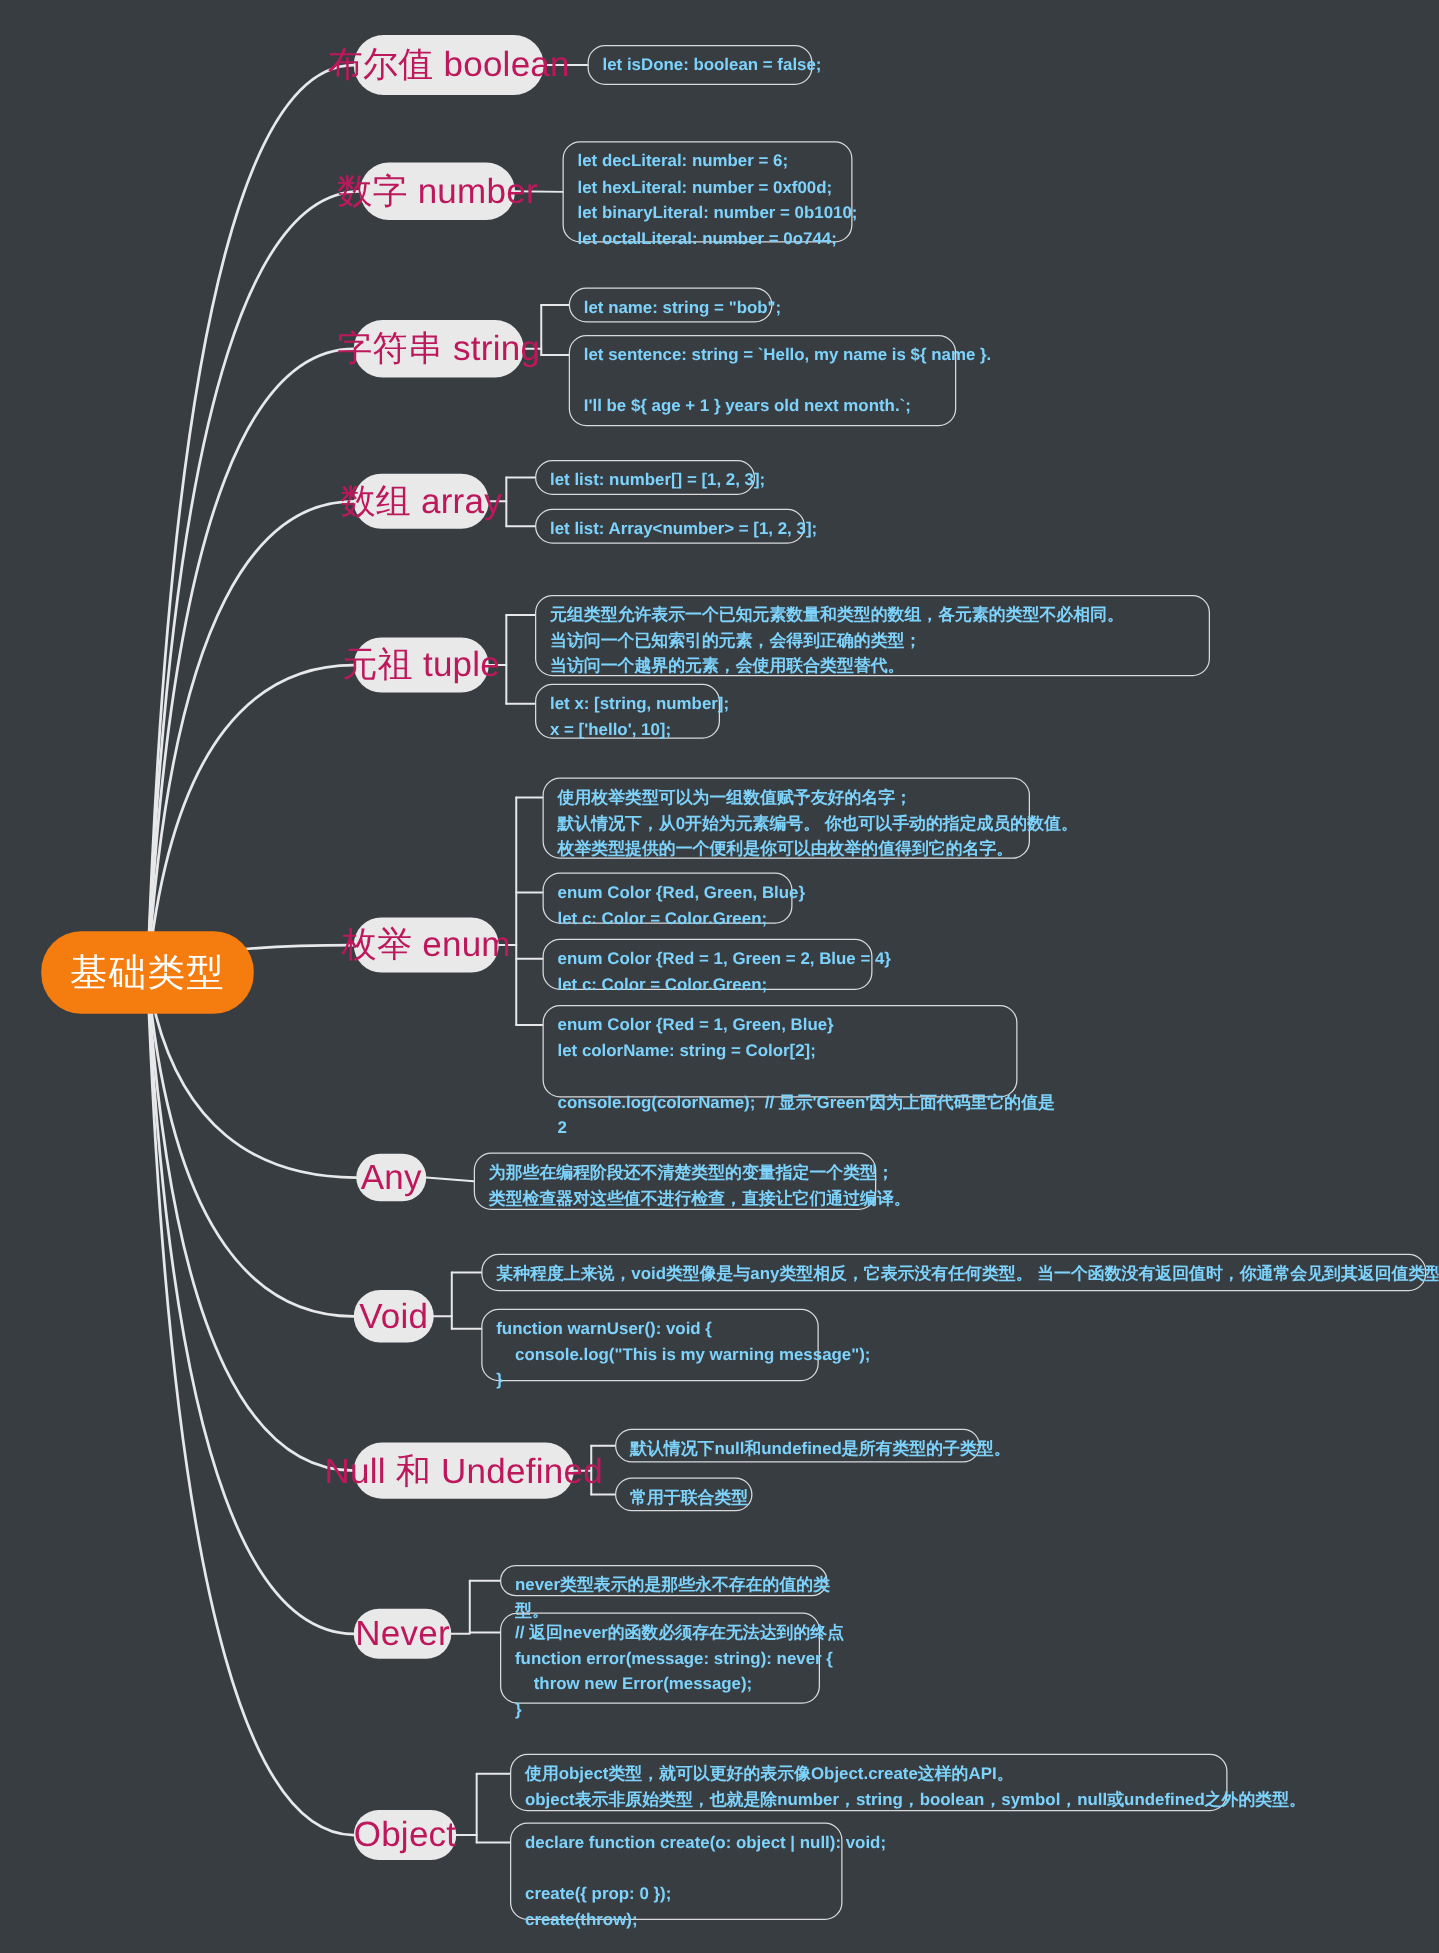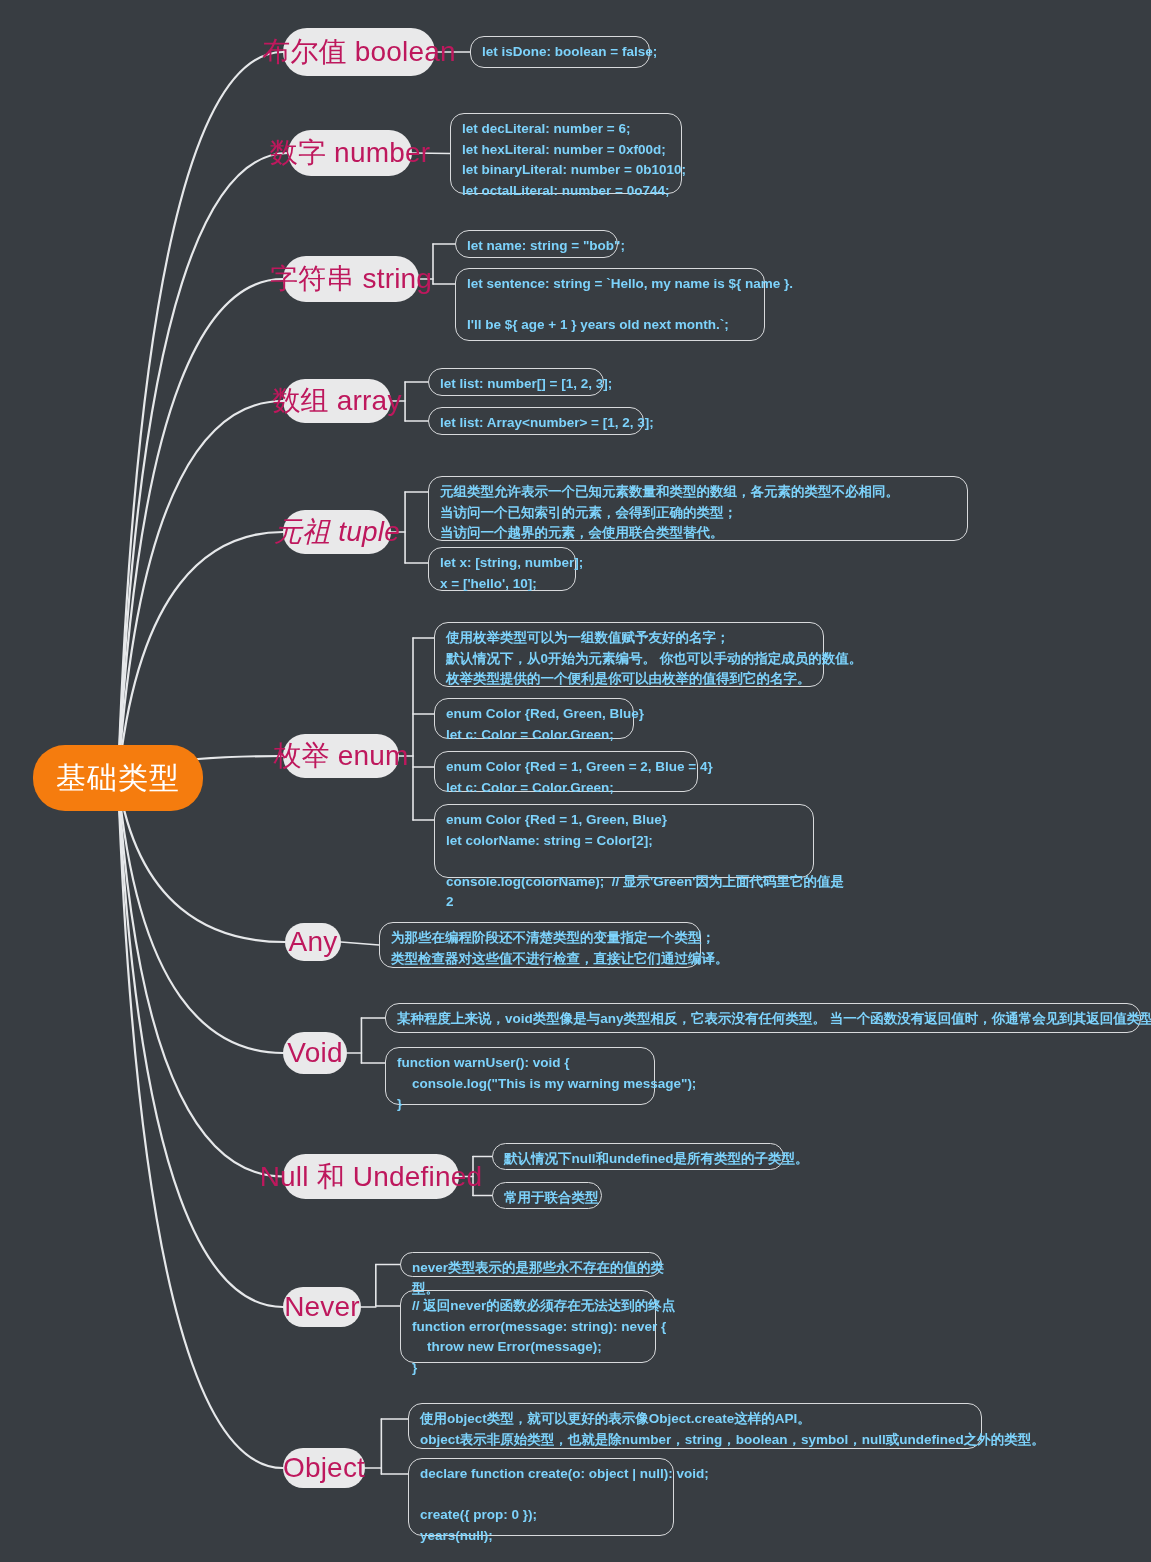--- a/index.html
+++ b/index.html
@@ -131,36 +131,36 @@
       <div class="node topic" style="left: 283px; top: 28px; width: 152px; height: 48px;">布尔值 boolean</div>
       <div class="node detail" style="left: 470px; top: 36px; width: 180px; height: 32px;"><div><span class="txt">let isDone: boolean = false;</span></div></div>
       <div class="node topic" style="left: 288px; top: 130px; width: 124px; height: 46px;">数字 number</div>
       <div class="node detail" style="left: 450px; top: 113px; width: 232px; height: 81px;"><div><span class="txt">let decLiteral: number = 6;</span><span class="txt">let hexLiteral: number = 0xf00d;</span><span class="txt">let binaryLiteral: number = 0b1010;</span><span class="txt">let octalLiteral: number = 0o744;</span></div></div>
       <div class="node topic" style="left: 283px; top: 256px; width: 136px; height: 46px;">字符串 string</div>
       <div class="node detail" style="left: 455px; top: 230px; width: 163px; height: 28px;"><div><span class="txt">let name: string = "bob";</span></div></div>
       <div class="node detail" style="left: 455px; top: 268px; width: 310px; height: 73px;"><div><span class="txt">let sentence: string = `Hello, my name is ${ name }.</span><span class="txt">&nbsp;</span><span class="txt">I'll be ${ age + 1 } years old next month.`;</span></div></div>
       <div class="node topic" style="left: 283px; top: 379px; width: 108px; height: 44px;">数组 array</div>
       <div class="node detail" style="left: 428px; top: 368px; width: 176px; height: 28px;"><div><span class="txt">let list: number[] = [1, 2, 3];</span></div></div>
       <div class="node detail" style="left: 428px; top: 407px; width: 216px; height: 28px;"><div><span class="txt">let list: Array&lt;number&gt; = [1, 2, 3];</span></div></div>
-      <div class="node topic" style="left: 283px; top: 510px; width: 108px; height: 44px; font-style: italic;">元祖 tuple</div>
+      <div class="node topic" style="left: 283px; top: 510px; width: 108px; height: 44px;">元祖 tuple</div>
       <div class="node detail cjk" style="left: 428px; top: 476px; width: 540px; height: 65px;"><div><span class="txt">元组类型允许表示一个已知元素数量和类型的数组，各元素的类型不必相同。</span><span class="txt">当访问一个已知索引的元素，会得到正确的类型；</span><span class="txt">当访问一个越界的元素，会使用联合类型替代。</span></div></div>
       <div class="node detail" style="left: 428px; top: 547px; width: 148px; height: 44px;"><div><span class="txt">let x: [string, number];</span><span class="txt">x = ['hello', 10];</span></div></div>
       <div class="node topic" style="left: 283px; top: 734px; width: 116px; height: 44px;">枚举 enum</div>
       <div class="node detail cjk" style="left: 434px; top: 622px; width: 390px; height: 65px;"><div><span class="txt">使用枚举类型可以为一组数值赋予友好的名字；</span><span class="txt">默认情况下，从0开始为元素编号。 你也可以手动的指定成员的数值。</span><span class="txt">枚举类型提供的一个便利是你可以由枚举的值得到它的名字。</span></div></div>
       <div class="node detail" style="left: 434px; top: 698px; width: 200px; height: 41px;"><div><span class="txt">enum Color {Red, Green, Blue}</span><span class="txt">let c: Color = Color.Green;</span></div></div>
       <div class="node detail" style="left: 434px; top: 751px; width: 264px; height: 41px;"><div><span class="txt">enum Color {Red = 1, Green = 2, Blue = 4}</span><span class="txt">let c: Color = Color.Green;</span></div></div>
       <div class="node detail overflow" style="left: 434px; top: 804px; width: 380px; height: 74px;"><div><span class="txt">enum Color {Red = 1, Green, Blue}</span><span class="txt">let colorName: string = Color[2];</span><span class="txt">&nbsp;</span><span class="txt">console.log(colorName);  // 显示'Green'因为上面代码里它的值是</span><span class="txt">2</span></div></div>
       <div class="node topic" style="left: 285px; top: 923px; width: 56px; height: 38px;">Any</div>
       <div class="node detail cjk" style="left: 379px; top: 922px; width: 322px; height: 46px;"><div><span class="txt">为那些在编程阶段还不清楚类型的变量指定一个类型；</span><span class="txt">类型检查器对这些值不进行检查，直接让它们通过编译。</span></div></div>
       <div class="node topic" style="left: 283px; top: 1032px; width: 64px; height: 42px;">Void</div>
       <div class="node detail cjk" style="left: 385px; top: 1003px; width: 756px; height: 30px;"><div><span class="txt">某种程度上来说，void类型像是与any类型相反，它表示没有任何类型。 当一个函数没有返回值时，你通常会见到其返回值类型是 void</span></div></div>
       <div class="node detail" style="left: 385px; top: 1047px; width: 270px; height: 58px;"><div><span class="txt">function warnUser(): void {</span><span class="txt">    console.log("This is my warning message");</span><span class="txt">}</span></div></div>
       <div class="node topic" style="left: 283px; top: 1154px; width: 176px; height: 45px;">Null 和 Undefined</div>
       <div class="node detail cjk" style="left: 492px; top: 1143px; width: 292px; height: 27px;"><div><span class="txt">默认情况下null和undefined是所有类型的子类型。</span></div></div>
       <div class="node detail cjk" style="left: 492px; top: 1182px; width: 110px; height: 27px;"><div><span class="txt">常用于联合类型</span></div></div>
       <div class="node topic" style="left: 283px; top: 1287px; width: 78px; height: 40px;">Never</div>
       <div class="node detail cjk overflow" style="left: 400px; top: 1252px; width: 262px; height: 25px;"><div><span class="txt">never类型表示的是那些永不存在的值的类</span><span class="txt">型。</span></div></div>
       <div class="node detail cjk" style="left: 400px; top: 1290px; width: 256px; height: 73px;"><div><span class="txt">// 返回never的函数必须存在无法达到的终点</span><span class="txt">function error(message: string): never {</span><span class="txt">    throw new Error(message);</span><span class="txt">}</span></div></div>
       <div class="node topic" style="left: 283px; top: 1448px; width: 82px; height: 40px;">Object</div>
       <div class="node detail cjk" style="left: 408px; top: 1403px; width: 574px; height: 46px;"><div><span class="txt">使用object类型，就可以更好的表示像Object.create这样的API。</span><span class="txt">object表示非原始类型，也就是除number，string，boolean，symbol，null或undefined之外的类型。</span></div></div>
-      <div class="node detail" style="left: 408px; top: 1458px; width: 266px; height: 78px;"><div><span class="txt">declare function create(o: object | null): void;</span><span class="txt">&nbsp;</span><span class="txt">create({ prop: 0 });</span><span class="txt">years(null);</span></div></div>
+      <div class="node detail" style="left: 408px; top: 1458px; width: 266px; height: 78px;"><div><span class="txt">declare function create(o: object | null): void;</span><span class="txt">&nbsp;</span><span class="txt">create({ prop: 0 });</span><span class="txt">create(throw);</span></div></div>
     </div>
 </div>
 
 </body></html>

